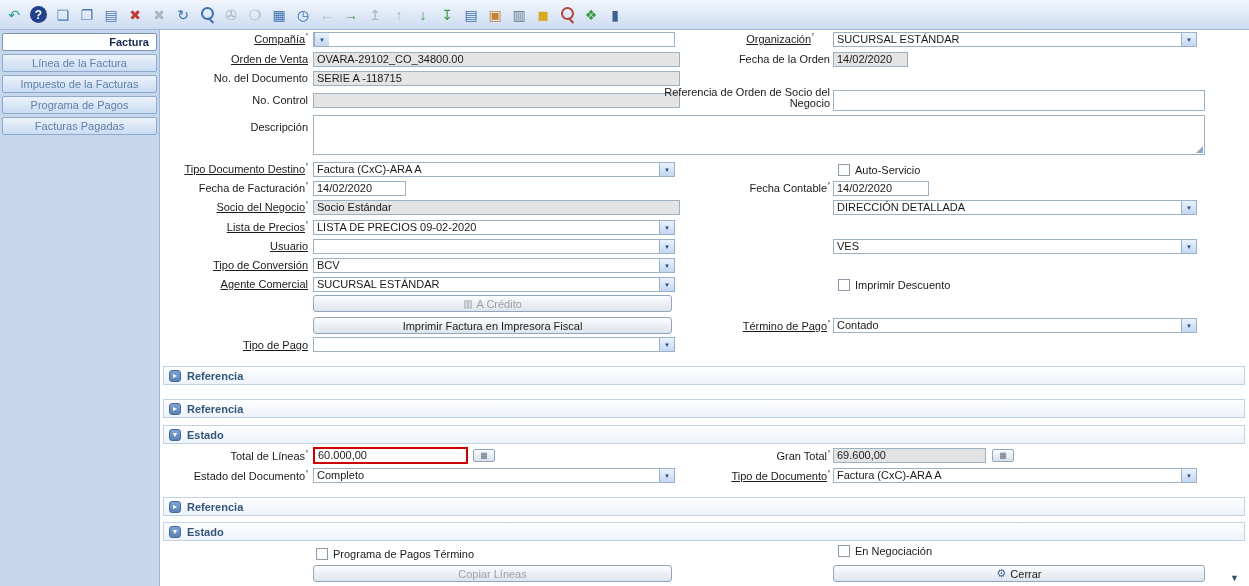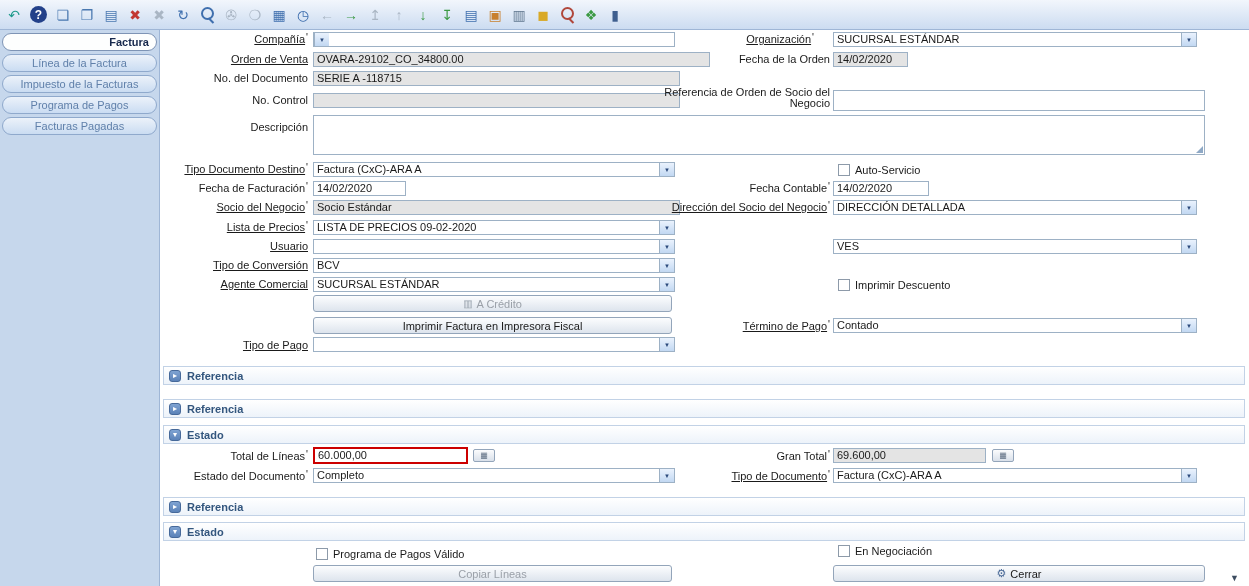--- a/index.html
+++ b/index.html
@@ -9,21 +9,21 @@
   
   #toolbar{position:absolute;left:0;top:0;width:1249px;height:30px;background:linear-gradient(#f2f6fc,#ccdcf1);border-bottom:1px solid #9fb6d6;display:flex;align-items:center;padding:0 2px}
   #tb-icons{display:flex;align-items:center}
   .tbi{width:24px;height:24px;display:flex;align-items:center;justify-content:center;font-size:14px;cursor:pointer;position:relative}
   .tbi.round{width:17px;height:17px;border-radius:50%;font-size:12px;font-weight:bold;margin:0 4px}
   .mag::before{content:'';position:absolute;top:4px;left:6px;width:9px;height:9px;border:2px solid currentColor;border-radius:50%}
   .mag::after{content:'';position:absolute;top:14px;left:15px;width:2px;height:7px;background:currentColor;transform:rotate(-45deg)}
 
   
   #sidebar{position:absolute;left:0;top:30px;width:160px;height:556px;background:#c6d7ec;border-right:1px solid #9fb6d6;padding:3px 2px}
-  .stab{height:18px;line-height:16px;margin-bottom:3px;border:1px solid #8fa9cc;border-radius:9px;background:linear-gradient(#ecf2fa,#cadcf2);color:#6080aa;text-align:center;cursor:pointer;overflow:hidden}
+  .stab{height:18px;line-height:16px;margin-bottom:3px;border:1px solid #8fa9cc;border-radius:2px;background:linear-gradient(#ecf2fa,#cadcf2);color:#6080aa;text-align:center;cursor:pointer;overflow:hidden}
   .stab.active{background:#fdfefe;color:#17294d;font-weight:bold;text-align:right;padding-right:7px;border-color:#7e94b5}
 
   
   #main{position:absolute;left:160px;top:30px;width:1089px;height:556px;background:#fff}
   .lbl{position:absolute;height:13px;line-height:13px;text-align:right;white-space:nowrap}
   .lbl.wrap{white-space:normal;line-height:11px;height:auto}
   .lbl.u .txt{text-decoration:underline;cursor:pointer}
   .mk{display:inline-block;font-size:10px;margin-left:1px;vertical-align:top;line-height:10px}
   .tf{position:absolute;height:15px;border:1px solid #9db1c5;background:#fff;padding:0 3px;line-height:13px;white-space:nowrap;overflow:hidden}
   .tf.ro{background:#e4e4e4}
@@ -95,21 +95,21 @@
   <div class="combo" style="left:153px;top:2px;width:362px">
       <div class="cbtn">▼</div>
     </div>
   <div class="lbl u" style="left:414px;top:3px;width:240px"><span class="txt">Organización</span><span class="mk">'</span></div>
   <div class="combo" style="left:673px;top:2px;width:364px">
       <div class="cv">SUCURSAL ESTÁNDAR</div>
       <div class="cbtn">▼</div>
     </div>
 
   <div class="lbl u" style="left:0;top:23px;width:148px"><span class="txt">Orden de Venta</span></div>
-  <div class="tf ro" style="left:153px;top:22px;width:397px">OVARA-29102_CO_34800.00</div>
+  <div class="tf ro" style="left:153px;top:22px;width:367px">OVARA-29102_CO_34800.00</div>
   <div class="lbl" style="left:430px;top:23px;width:240px"><span class="txt">Fecha de la Orden</span></div>
   <div class="tf ro" style="left:673px;top:22px;width:75px">14/02/2020</div>
 
   <div class="lbl" style="left:0;top:42px;width:148px"><span class="txt">No. del Documento</span></div>
   <div class="tf ro" style="left:153px;top:41px;width:367px">SERIE A -118715</div>
 
   <div class="lbl" style="left:0;top:64px;width:148px"><span class="txt">No. Control</span></div>
   <div class="tf ro" style="left:153px;top:63px;width:367px"></div>
   <div class="lbl wrap" style="left:490px;top:57px;width:180px"><span class="txt">Referencia de Orden de Socio del Negocio</span></div>
   <div class="tf" style="left:673px;top:60px;width:372px;height:21px"></div>
@@ -125,21 +125,20 @@
   <span class="ckb" style="left:678px;top:134px"></span>
   <span class="cklbl" style="left:695px;top:134px">Auto-Servicio</span>
 
   <div class="lbl" style="left:0;top:152px;width:148px"><span class="txt">Fecha de Facturación</span><span class="mk">'</span></div>
   <div class="tf" style="left:153px;top:151px;width:93px">14/02/2020</div>
   <div class="lbl" style="left:430px;top:152px;width:240px"><span class="txt">Fecha Contable</span><span class="mk">'</span></div>
   <div class="tf" style="left:673px;top:151px;width:96px">14/02/2020</div>
 
   <div class="lbl u" style="left:0;top:171px;width:148px"><span class="txt">Socio del Negocio</span><span class="mk">'</span></div>
   <div class="tf ro" style="left:153px;top:170px;width:367px">Socio Estándar</div>
-  <div class="lbl u" style="left:430px;top:171px;width:240px"><span class="txt">Dirección del Socio del Negocio</span><span class="mk">'</span></div>
   <div class="combo" style="left:673px;top:170px;width:364px">
       <div class="cv">DIRECCIÓN DETALLADA</div>
       <div class="cbtn">▼</div>
     </div>
 
   <div class="lbl u" style="left:0;top:191px;width:148px"><span class="txt">Lista de Precios</span><span class="mk">'</span></div>
   <div class="combo" style="left:153px;top:190px;width:362px">
       <div class="cv">LISTA DE PRECIOS 09-02-2020</div>
       <div class="cbtn">▼</div>
     </div>
@@ -226,21 +225,21 @@
   <div class="secbar" style="top:467px">
       <span class="sic">▸</span>
       <span class="sttl">Referencia</span>
     </div>
   <div class="secbar" style="top:492px">
       <span class="sic">▾</span>
       <span class="sttl">Estado</span>
     </div>
 
   <span class="ckb" style="left:156px;top:518px"></span>
-  <span class="cklbl" style="left:173px;top:518px">Programa de Pagos Válido</span>
+  <span class="cklbl" style="left:173px;top:518px">Programa de Pagos Término</span>
   <span class="ckb" style="left:678px;top:515px"></span>
   <span class="cklbl" style="left:695px;top:515px">En Negociación</span>
 
   <div class="btn dis" style="left:153px;top:535px;width:359px">
       <span>Copiar Líneas</span>
     </div>
   <div class="btn" style="left:673px;top:535px;width:372px">
       <span class="gear">⚙</span>
       <span>Cerrar</span>
     </div>

